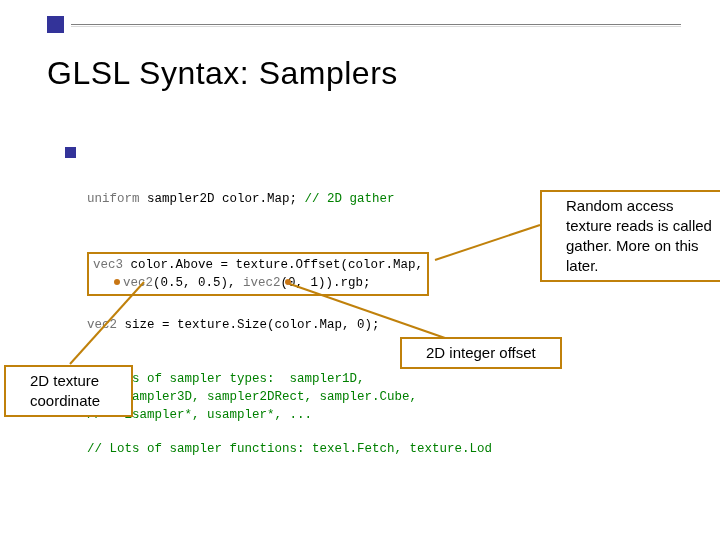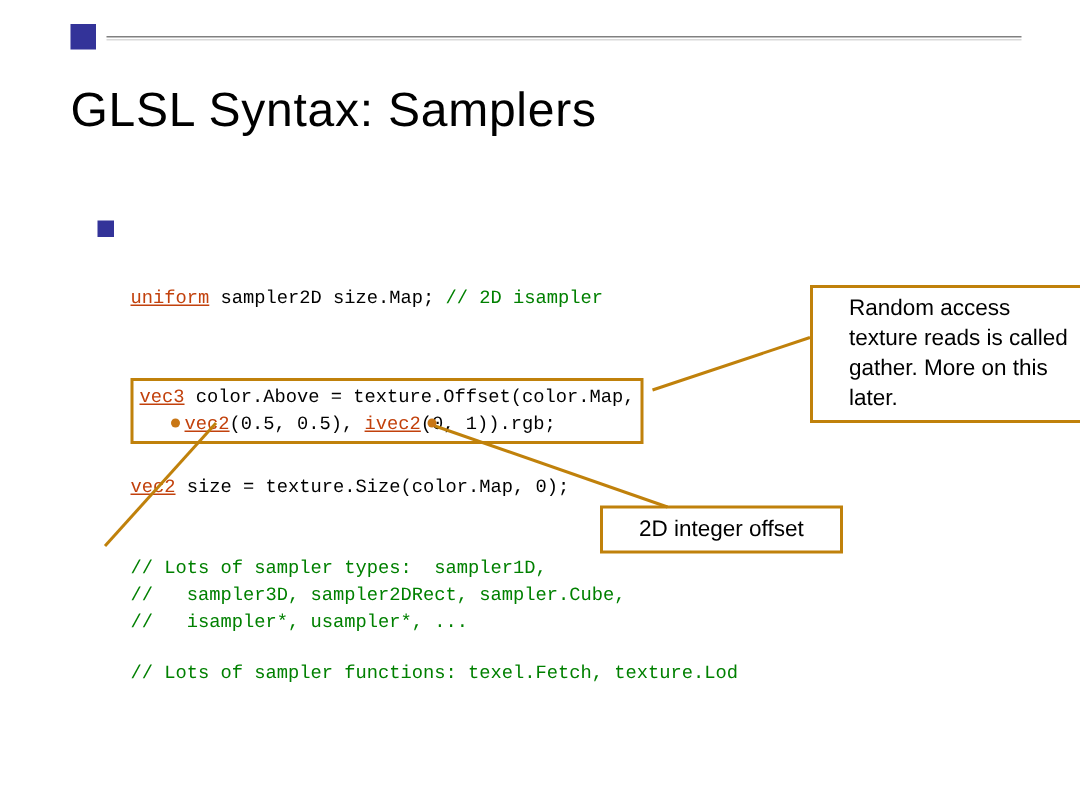--- a/index.html
+++ b/index.html
@@ -65,21 +65,21 @@
   }
   .subhead .ital { font-style: italic; }
   .codeblock {
     position: absolute;
     left: 87px;
     font-family: "Courier New", monospace;
     font-size: 12.5px;
     line-height: 18px;
     white-space: pre;
   }
-  .kw { color: #c2410c; text-decoration: underline; }
+  .kw { color: #737373; }
   .cm { color: #008000; }
   .boxed {
     border: 2px solid #C0810B;
     padding: 2px 4px 2px 4px;
     display: inline-block;
   }
   .callout {
     position: absolute;
     border: 2px solid #C0810B;
     background: #fff;
@@ -104,21 +104,21 @@
 <div class="slide">
 
   <div class="bluesquare"></div>
   <div class="topline"></div>
   <div class="topline2"></div>
 
   <div class="title">GLSL Syntax:  Samplers</div>
 
   <div class="bullet"></div>
 
-  <div class="codeblock" style="top:190px;"><span class="kw">uniform</span><span> sampler2D size.Map; </span><span class="cm">// 2D isampler</span></div>
+  <div class="codeblock" style="top:190px;"><span class="kw">uniform</span><span> sampler2D color.Map; </span><span class="cm">// 2D gather</span></div>
 
 
   <div class="codeblock" style="top:252px;"><span class="boxed"><span class="kw">vec3</span><span> color.Above = texture.Offset(color.Map,</span>
 <span>    </span><span class="kw">vec2</span><span>(0.5, 0.5), </span><span class="kw">ivec2</span><span>(0, 1)).rgb;</span></span></div>
 
   <div class="codeblock" style="top:316px;"><span class="kw">vec2</span><span> size = texture.Size(color.Map, 0);</span></div>
 
   <div class="codeblock cm" style="top:370px;">// Lots of sampler types:  sampler1D,</div>
   <div class="codeblock cm" style="top:388px;">//   sampler3D, sampler2DRect, sampler.Cube,</div>
   <div class="codeblock cm" style="top:406px;">//   isampler*, usampler*, ...</div>
@@ -126,20 +126,23 @@
   <div class="codeblock cm" style="top:440px;">// Lots of sampler functions: texel.Fetch, texture.Lod</div>
 
   <div class="callout" style="left:540px; top:190px; width:152px;">
     <span>Random access texture reads is called gather.  More on this later.</span>
   </div>
 
   <div class="callout" style="left:400px; top:337px;">
     <span>2D integer offset</span>
   </div>
 
+  <div class="callout" style="left:4px; top:365px; width:77px;">
+    <span>2D texture coordinate</span>
+  </div>
 
   <svg class="connector" style="left:0;top:0;width:720px;height:540px;">
     <line x1="435" y1="260" x2="540" y2="225" stroke="#C0810B" stroke-width="2"></line>
     <line x1="290" y1="284" x2="445" y2="338" stroke="#C0810B" stroke-width="2"></line>
     <line x1="144" y1="282" x2="70" y2="364" stroke="#C0810B" stroke-width="2"></line>
   </svg>
   <div class="dot" style="left:114px; top:279px;"></div>
   <div class="dot" style="left:285px; top:279px;"></div>
 
 </div>

